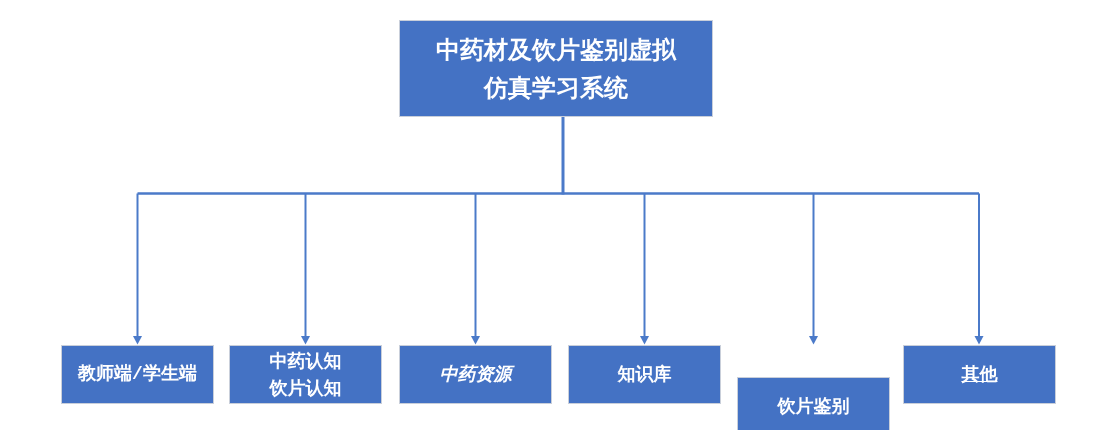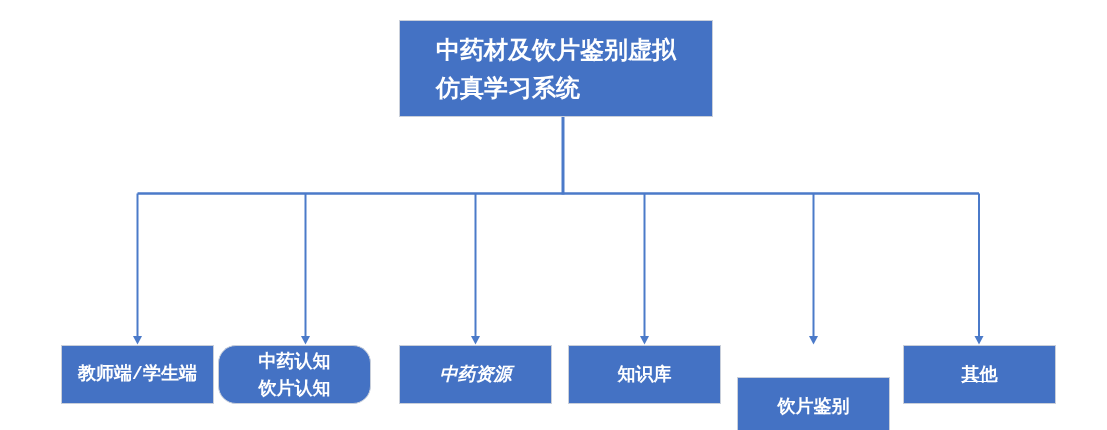--- a/index.html
+++ b/index.html
@@ -39,21 +39,21 @@
   }
   .node {
     position: absolute;
     box-sizing: border-box;
     background: #4472c4;
     border: 1px solid #c9cfda;
     color: #ffffff;
     display: flex;
     align-items: center;
     justify-content: center;
-    text-align: left;
+    text-align: center;
     white-space: pre-line;
   }
   .node.root {
     left: 399px;
     top: 20px;
     width: 314px;
     height: 97px;
     font-size: 24px;
     font-weight: 600;
     line-height: 1.55;
@@ -95,21 +95,21 @@
 
     <line class="drop" x1="979" y1="193.5" x2="979" y2="337"></line>
     <path class="arrow" d="M974.5,336 L983.5,336 L979,344.5 Z"></path>
   </svg>
 
   <div class="node root">中药材及饮片鉴别虚拟
 仿真学习系统</div>
 
   <div class="node child" style="left:61px;font-family:Liberation Mono, monospace;">教师端/学生端</div>
 
-  <div class="node child" style="left:218px;border-radius:18px;">中药认知
+  <div class="node child" style="left:229px;">中药认知
 饮片认知</div>
 
   <div class="node child" style="left:399px;font-style:italic;">中药资源</div>
 
   <div class="node child" style="left:568px;">知识库</div>
 
   <div class="node child" style="left:737px;margin-top:32px;">饮片鉴别</div>
 
   <div class="node child" style="left:903px;text-decoration:underline;">其他</div>
 

